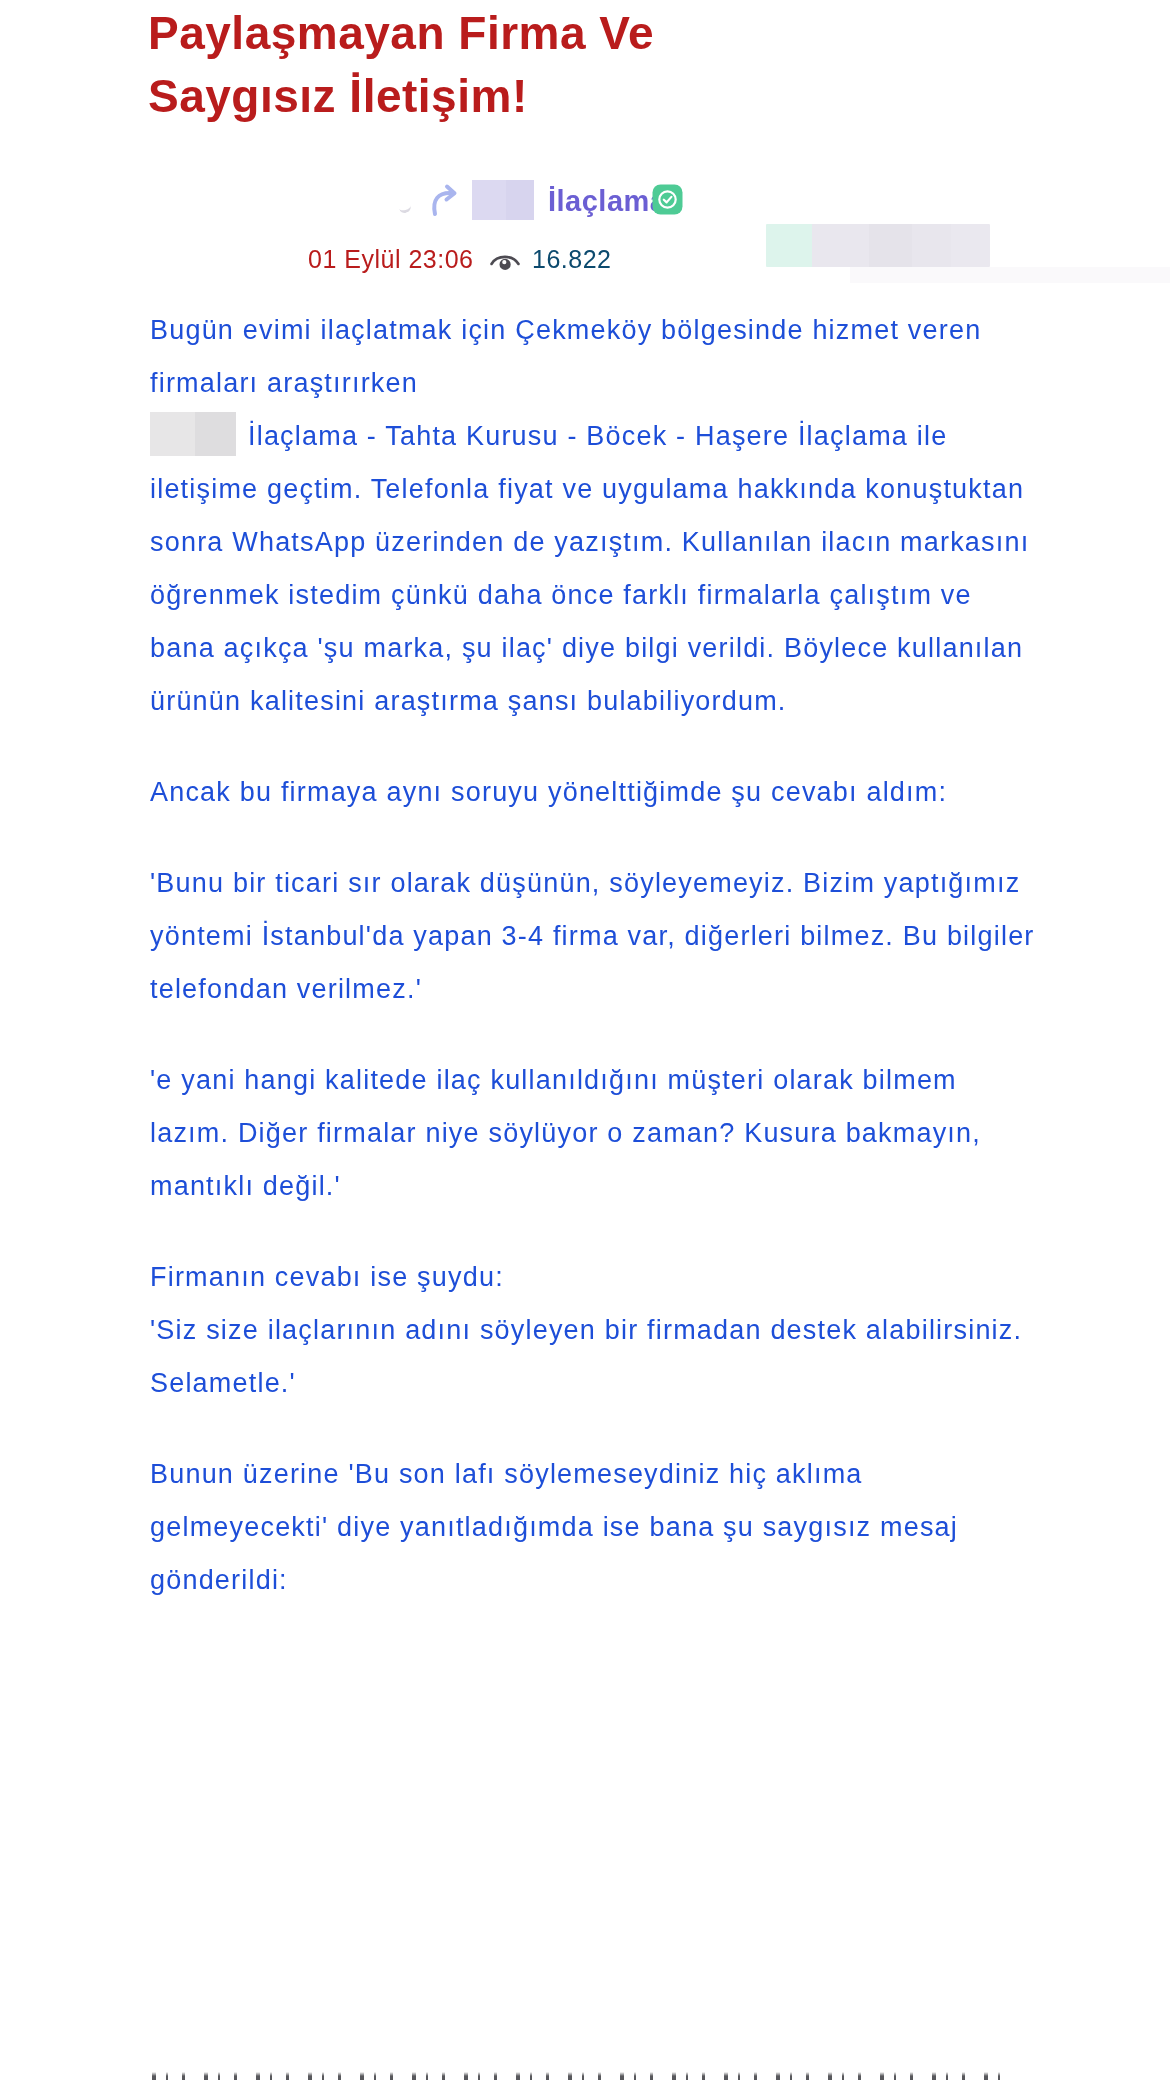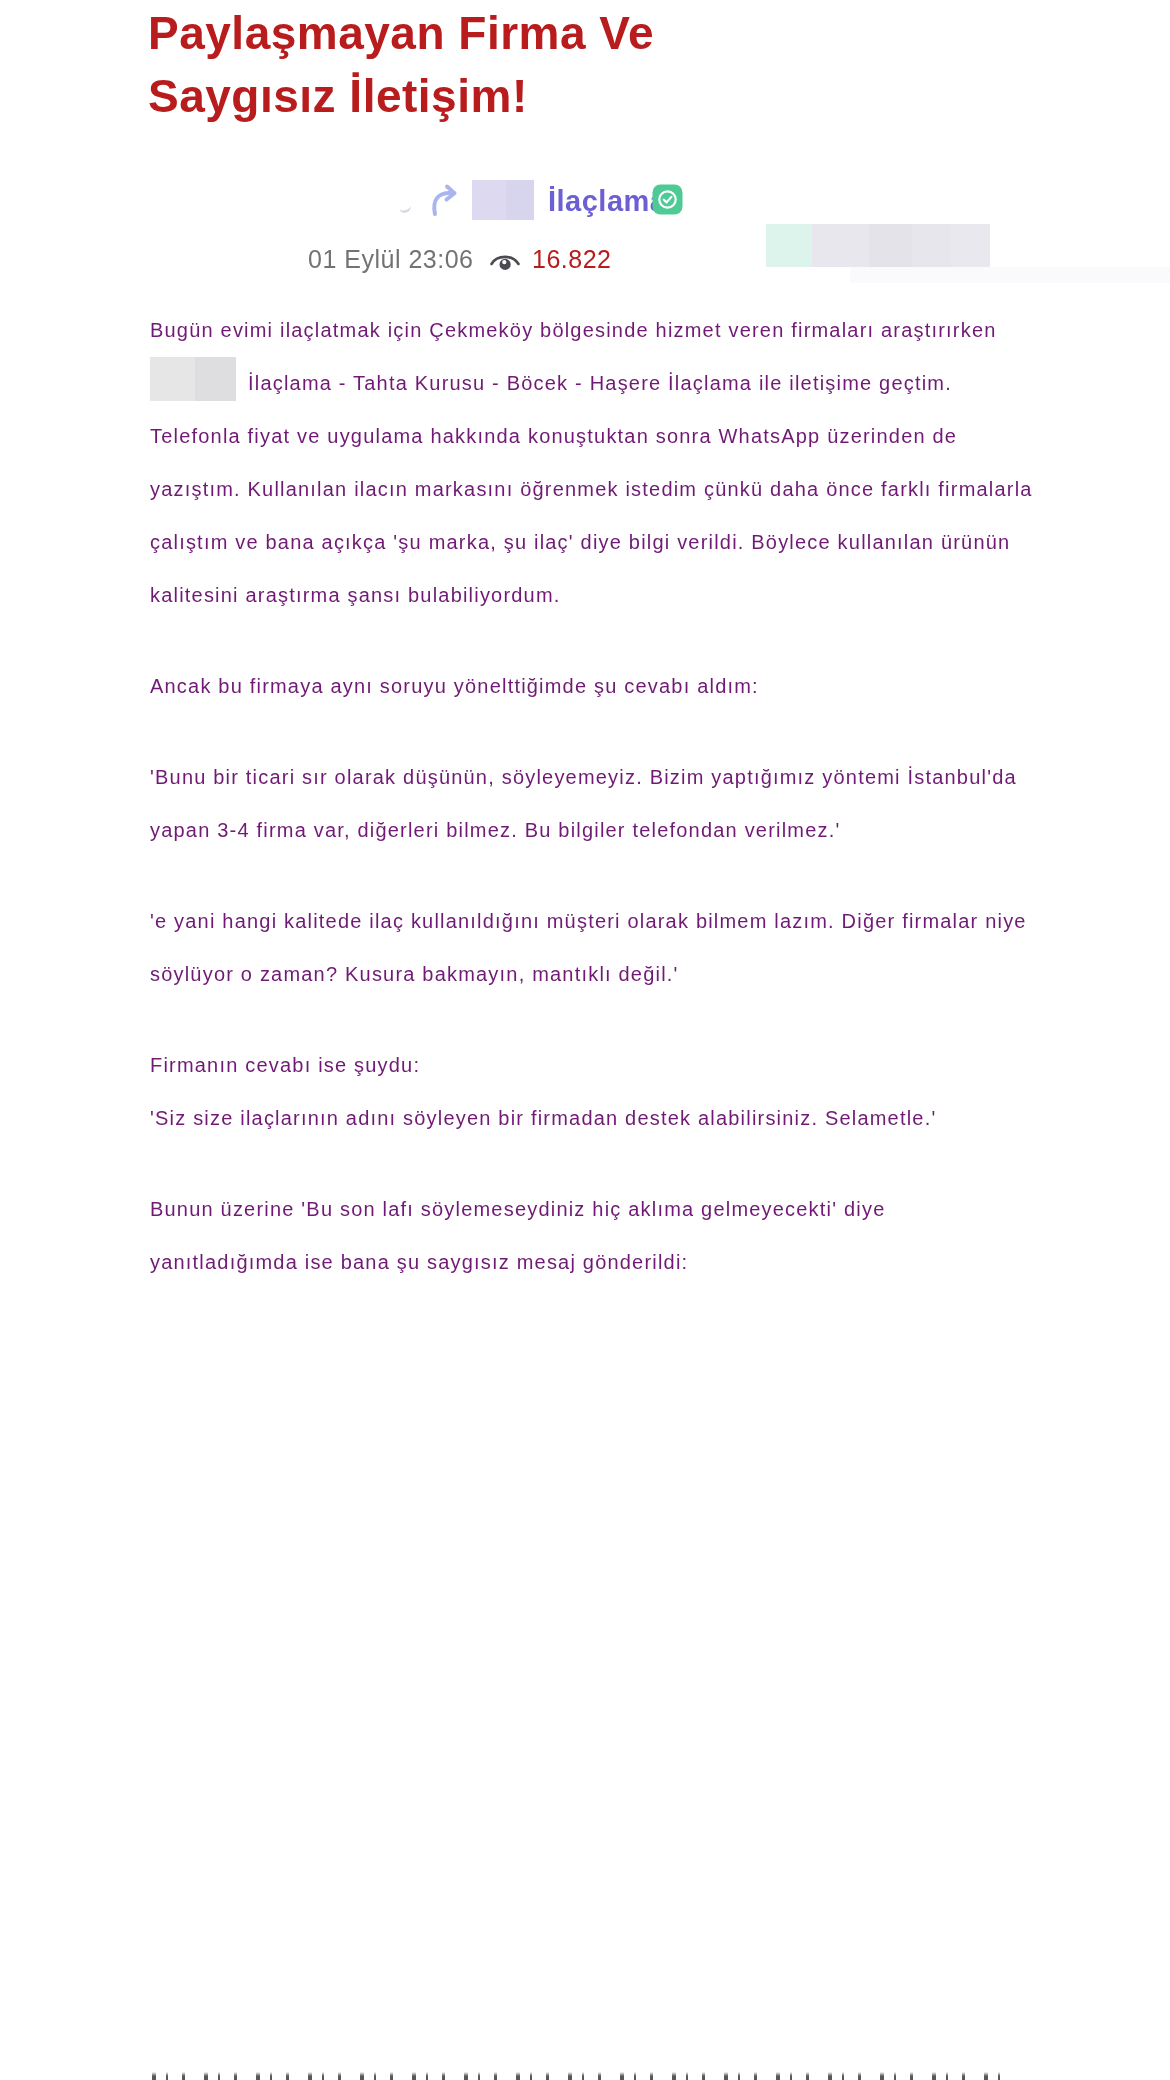--- a/index.html
+++ b/index.html
@@ -28,45 +28,45 @@
   }
   .brand-link {
     position: absolute; left: 548px; top: 185px;
     font-size: 29px; font-weight: 700; color: #6b5fd3;
     letter-spacing: 0.5px; text-decoration: none; cursor: pointer;
   }
   .verified-badge { position: absolute; left: 652px; top: 184px; width: 31px; height: 31px; }
   
   .complaint-date {
     position: absolute; left: 308px; top: 245px;
-    font-size: 25px; color: #737373; letter-spacing: 0.5px;
+    font-size: 25px; color: #b91c1c; letter-spacing: 0.5px;
   }
   .eye-icon { position: absolute; left: 489px; top: 251px; width: 32px; height: 23px; }
   .view-count {
     position: absolute; left: 532px; top: 245px;
-    font-size: 25px; color: #b91c1c; letter-spacing: 0.5px;
+    font-size: 25px; color: #0c4a6e; letter-spacing: 0.5px;
   }
   
   .censored-banner {
     position: absolute; left: 766px; top: 224px; width: 224px; height: 43px;
     display: flex; border-radius: 1px; overflow: hidden;
   }
   .censored-banner .seg-mint { width: 46px; height: 100%; background: #ddf4ec; }
   .censored-banner .seg-gray {
     flex: 1; height: 100%;
     background: linear-gradient(90deg, #e9e7ee 0 32%, #e5e3ea 32% 56%, #e8e6ed 56% 78%, #eae8ef 78%);
   }
   .censored-banner-shadow {
     position: absolute; left: 850px; top: 267px; width: 320px; height: 16px;
     background: #f6f5f8; opacity: .6;
   }
   
   .article {
     position: absolute; left: 150px; top: 304px; width: 888px;
-    font-size: 20px; color: #701a75; line-height: 53px; letter-spacing: 1.2px;
+    font-size: 27px; color: #1d4ed8; line-height: 53px; letter-spacing: 1.2px;
   }
   .para { white-space: pre-line; margin-bottom: 38px; }
   .censored-inline {
     display: inline-block; width: 86px; height: 44px; vertical-align: -11px;
     margin-right: 12px;
     background: linear-gradient(90deg, #e7e6e7 0 52%, #dedddf 52%);
   }
   
   .clipped-fragment {
     position: absolute; left: 152px; top: 2072px; width: 862px; height: 8px;

